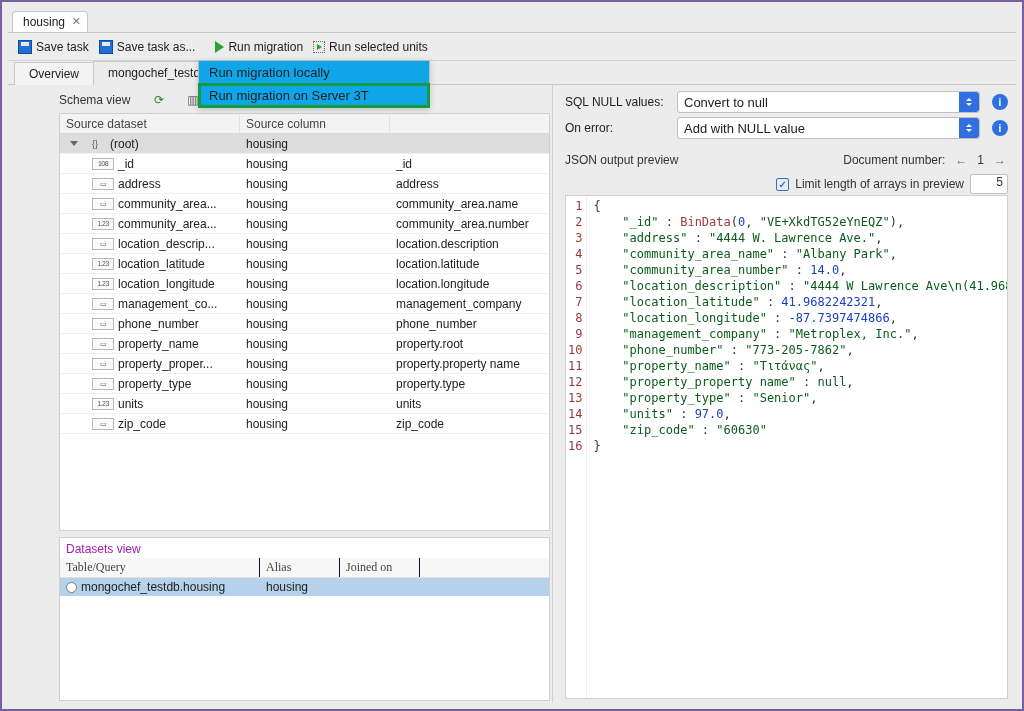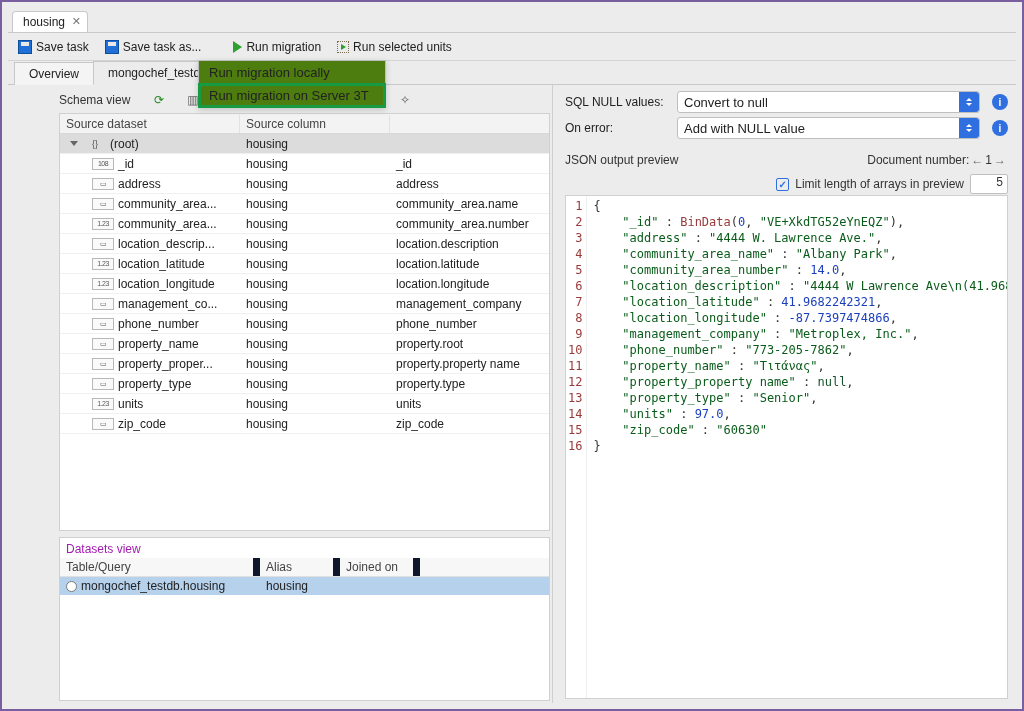--- a/index.html
+++ b/index.html
@@ -49,21 +49,21 @@
     border-top: 1px solid #c8c8c8;
     display: flex;
     flex-direction: column;
     position: relative;
   }
   
   .toolbar {
     height: 28px;
     display: flex;
     align-items: center;
-    gap: 8px;
+    gap: 2px;
     padding: 2px 6px;
     border-bottom: 1px solid #d4d4d4;
     position: relative;
   }
   .tbtn {
     display: inline-flex;
     align-items: center;
     gap: 4px;
     padding: 2px 4px;
     font-size: 12px;
@@ -99,22 +99,22 @@
   .play-sel-ico span{
     width:0;height:0;
     border-left:5px solid #2da12d;
     border-top:3px solid transparent;
     border-bottom:3px solid transparent;
   }
   
   .dropdown {
     position: absolute;
     left: 190px; top: 27px;
-    width: 188px;
-    background: #4d7c0f;
+    width: 232px;
+    background: #0ea5e9;
     border: 1px solid #bdbdbd;
     box-shadow: 0 2px 6px rgba(0,0,0,0.18);
     z-index: 30;
   }
   .dropdown .di {
     padding: 4px 10px;
     font-size: 13px;
   }
   .dropdown .di.hl {
     outline: 3px solid #169a42;
@@ -235,21 +235,21 @@
     padding: 4px 6px 2px 6px;
     color: #a21caf;
     font-size: 12px;
   }
   .dv-head, .dv-row {
     display: grid;
     grid-template-columns: 200px 80px 80px;
     font-size: 12px;
   }
   .dv-head { border-bottom: 1px solid #e0e0e0; color:#444; background:#f7f7f7;}
-  .dv-head > div { padding: 2px 6px; border-right:7px solid #0f172a;}
+  .dv-head > div { padding: 2px 6px; border-right:1px solid #0f172a;font-family:Liberation Serif, serif;}
   .dv-row { background: #b6d1eb; }
   .dv-row > div { padding: 2px 6px; display:flex; align-items:center; gap:4px;}
   .radio-dot{
     width:11px;height:11px;border:1px solid #7a7a7a;border-radius:50%;
     display:inline-block;background:#fff;
   }
   
   .rp-row {
     display: flex;
     align-items: center;
@@ -282,21 +282,21 @@
   .sel-arrows::after{border-top:3px solid #fff;}
   .info-dot{
     width:16px;height:16px;border-radius:50%;background:#2f6fe0;color:#fff;
     display:inline-flex;align-items:center;justify-content:center;font-size:10px;font-weight:700;
     margin-left:4px;
   }
   .preview-head{
     display:flex;align-items:center;justify-content:space-between;
     margin-top:8px;height:22px;font-size:12px;color:#333;
   }
-  .doc-nav{display:flex;align-items:flex-end;}
+  .doc-nav{display:flex;align-items:flex-end;gap:8px;}
   .arrow-btn{color:#666;font-weight:600;padding:0 2px;}
   .check-row{
     display:flex;justify-content:flex-end;align-items:center;gap:6px;
     height:22px;font-size:12px;color:#333;margin-top:2px;
   }
   .checkbox{
     width:13px;height:13px;border:1px solid #2f6fe0;border-radius:2px;
     display:inline-flex;align-items:center;justify-content:center;color:#2f6fe0;font-size:10px;font-weight:700;
   }
   .num-input{

